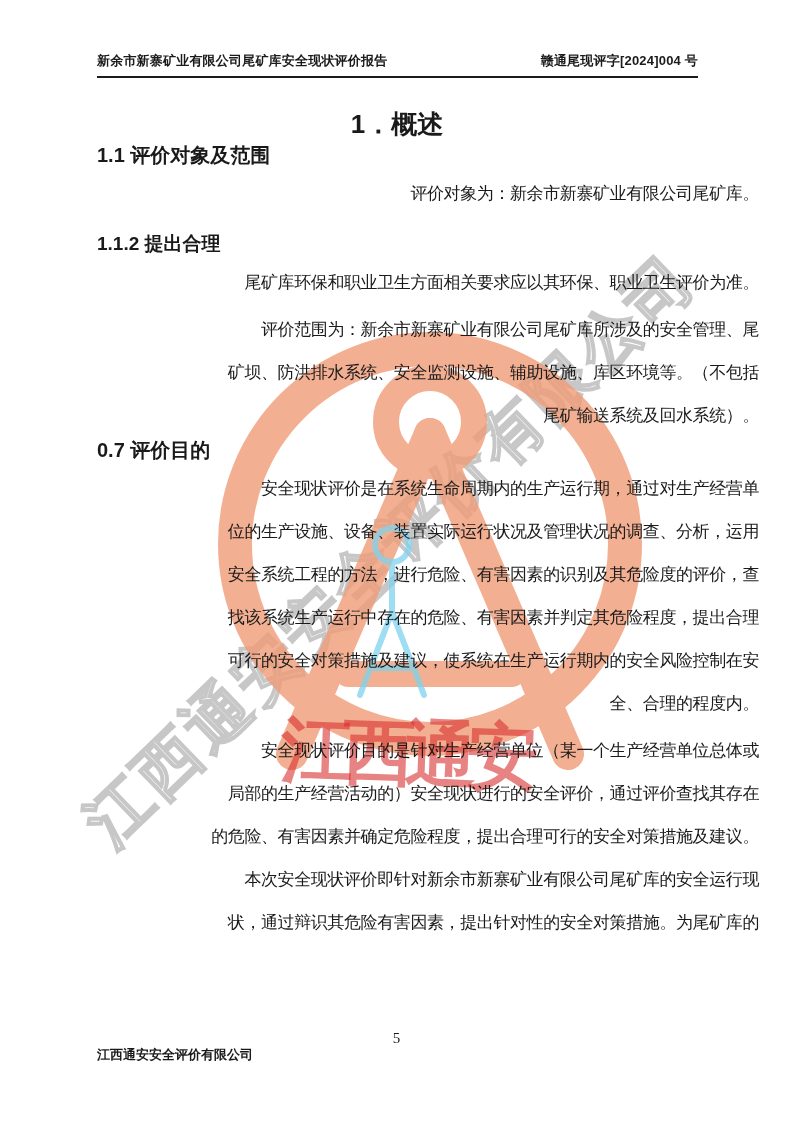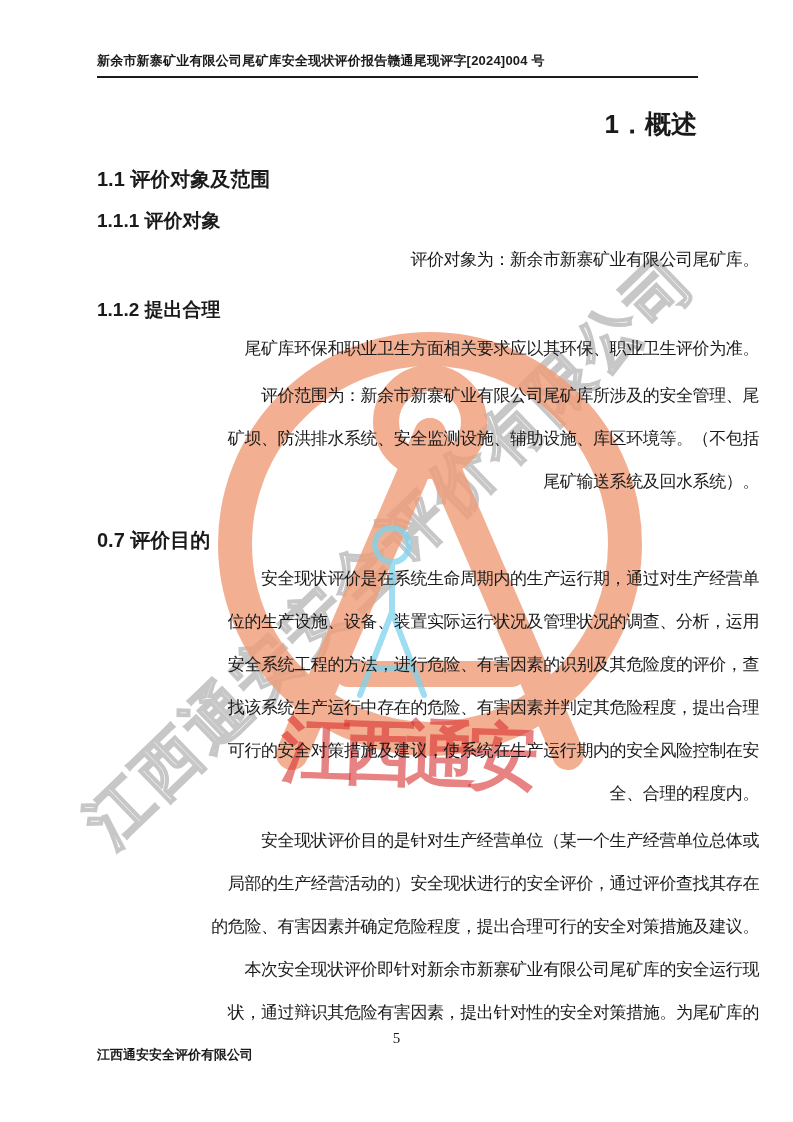--- a/index.html
+++ b/index.html
@@ -8,21 +8,21 @@
     width:793px;height:1122px;
     margin:0 auto;
     background:#ffffff;
     overflow:hidden;
     font-family:"Liberation Serif","DejaVu Serif",serif;
     color:#1a1a1a;
   }
   
   .header{
     position:absolute;left:97px;right:95px;top:52px;
-    display:flex;justify-content:flex-start;align-items:flex-end;
+    display:flex;justify-content:space-between;align-items:flex-end;
     padding-bottom:6px;
     border-bottom:2px solid #1c1c1c;
     font-family:"Liberation Sans","DejaVu Sans",sans-serif;
     font-weight:bold;font-size:13px;letter-spacing:0.2px;
     z-index:2;
   }
   
   .wm{position:absolute;z-index:0;pointer-events:none;}
   .wm-logo{left:208px;top:322px;opacity:0.8;}
   .wm-cyan{left:330px;top:505px;opacity:0.75;}
@@ -40,25 +40,25 @@
     left:281px;top:706px;
     transform:rotate(2deg);
     font-family:"Liberation Sans","DejaVu Sans",sans-serif;
     font-weight:bold;font-size:72px;letter-spacing:-10px;white-space:nowrap;
     color:rgba(216,48,48,0.6);
   }
   
   .content{position:absolute;left:97px;top:88px;width:600px;z-index:1;}
   .doc-title{
     margin:18px 0 0 0;height:36px;line-height:36px;
-    text-align:right;font-size:26px;font-weight:bold;
+    text-align:center;font-size:26px;font-weight:bold;
     font-family:"Liberation Sans","DejaVu Sans",sans-serif;
   }
   .h2{
-    margin-top:24px;height:26px;line-height:26px;
+    height:26px;line-height:26px;
     font-size:20px;font-weight:bold;
     font-family:"Liberation Sans","DejaVu Sans",sans-serif;
   }
   .h3{
     margin-top:16px;height:26px;line-height:26px;
     font-size:19px;font-weight:bold;
     font-family:"Liberation Sans","DejaVu Sans",sans-serif;
   }
   .para{
     margin:4px 0 0 0;width:662px;
@@ -105,21 +105,20 @@
   <div class="header">
     <span>新余市新寨矿业有限公司尾矿库安全现状评价报告</span>
     <span>赣通尾现评字[2024]004 号</span>
   </div>
 
   <div class="content">
     <div class="doc-title">1．概述</div>
 
     <div class="h2">1.1 评价对象及范围</div>
 
-    <div class="h3">1.1.1 评价对象</div>
     <p class="para">评价对象为：新余市新寨矿业有限公司尾矿库。</p>
 
     <div class="h3">1.1.2 提出合理</div>
     <p class="para">尾矿库环保和职业卫生方面相关要求应以其环保、职业卫生评价为准。</p>
     <p class="para">评价范围为：新余市新寨矿业有限公司尾矿库所涉及的安全管理、尾
 矿坝、防洪排水系统、安全监测设施、辅助设施、库区环境等。（不包括
 尾矿输送系统及回水系统）。</p>
 
     <div class="h2">0.7 评价目的</div>
     <p class="para">安全现状评价是在系统生命周期内的生产运行期，通过对生产经营单

